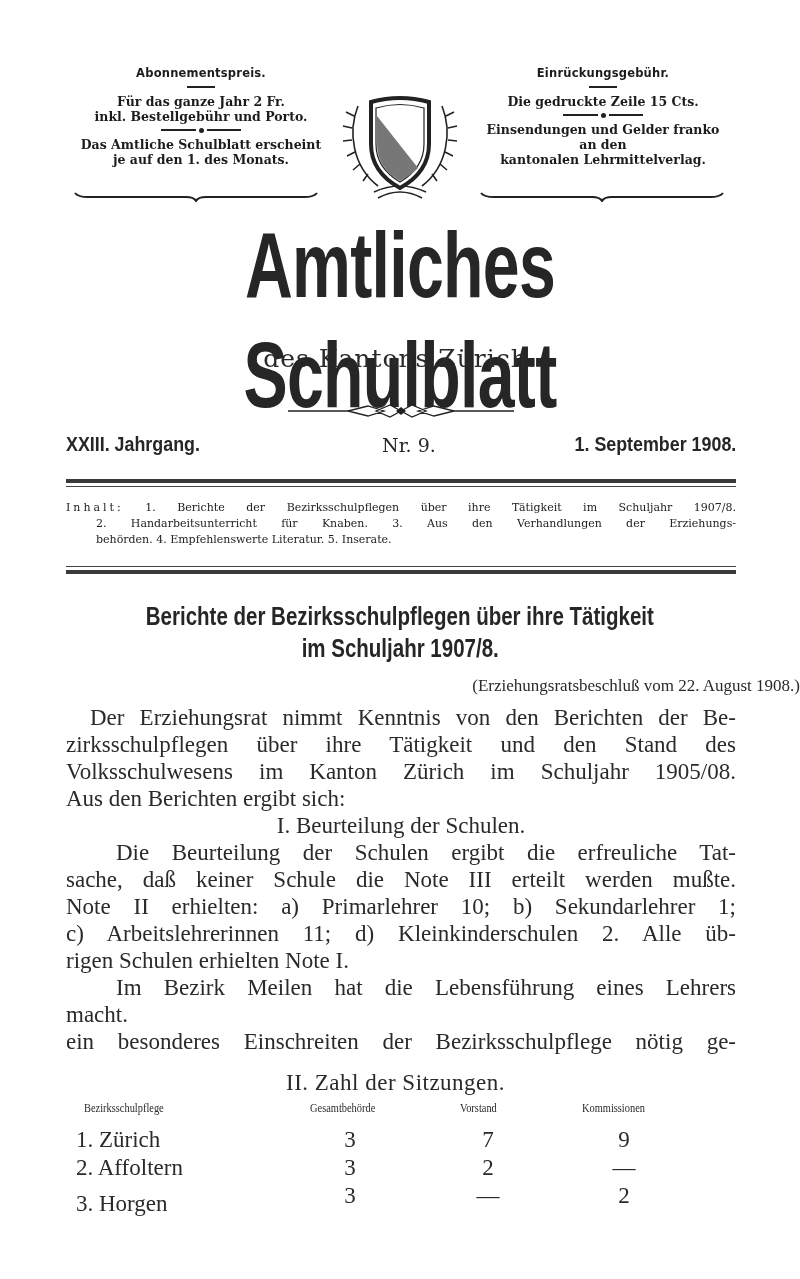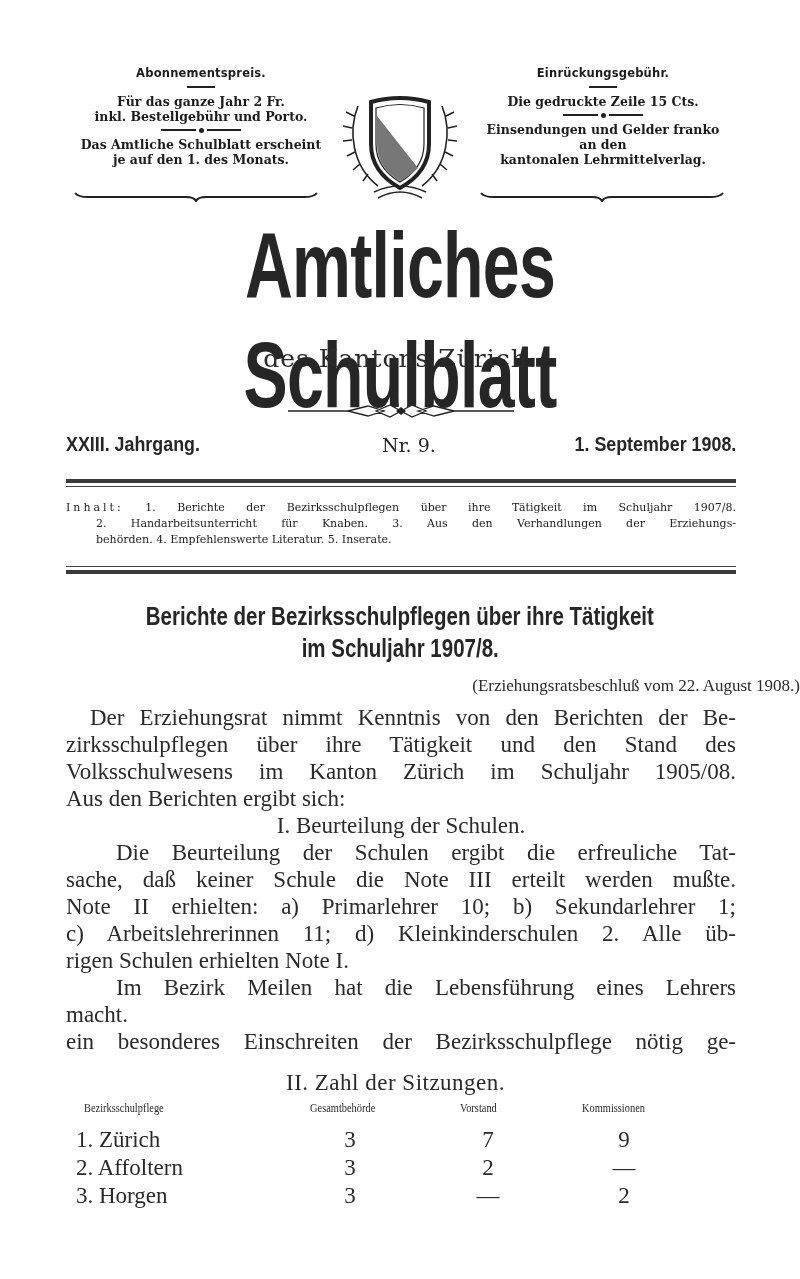--- a/index.html
+++ b/index.html
@@ -165,17 +165,17 @@
   <span class="cell" style="left:382px;">7</span>
   <span class="cell" style="left:518px;">9</span>
 </div>
 <div class="tbl-row" style="top:1155px;">
   <span class="cell" style="left:0; width:auto; text-align:left;">2. Affoltern</span>
   <span class="cell" style="left:244px;">3</span>
   <span class="cell" style="left:382px;">2</span>
   <span class="cell" style="left:518px;">—</span>
 </div>
 <div class="tbl-row" style="top:1183px;">
-  <span class="cell" style="left:0; width:auto; text-align:center;">3. Horgen</span>
+  <span class="cell" style="left:0; width:auto; text-align:center;margin-top:8px;">3. Horgen</span>
   <span class="cell" style="left:244px;">3</span>
   <span class="cell" style="left:382px;">—</span>
   <span class="cell" style="left:518px;">2</span>
 </div>
 
 </body></html>

